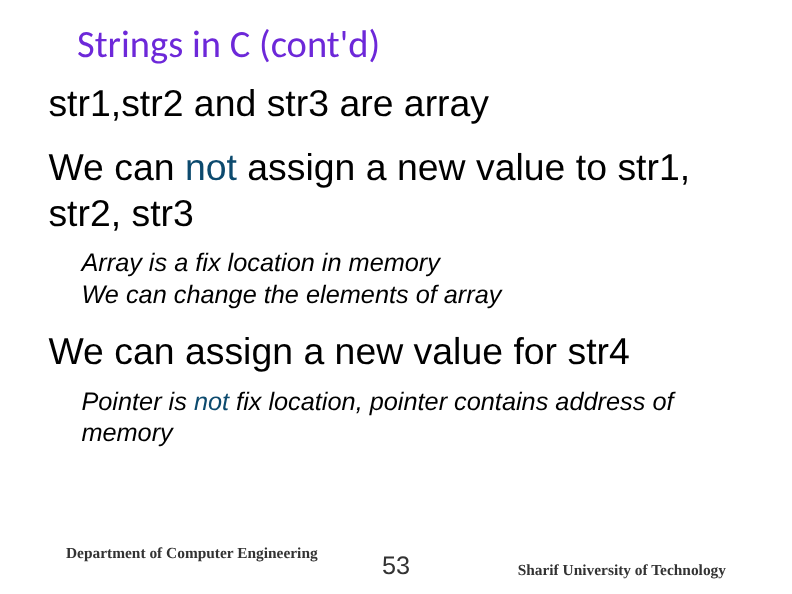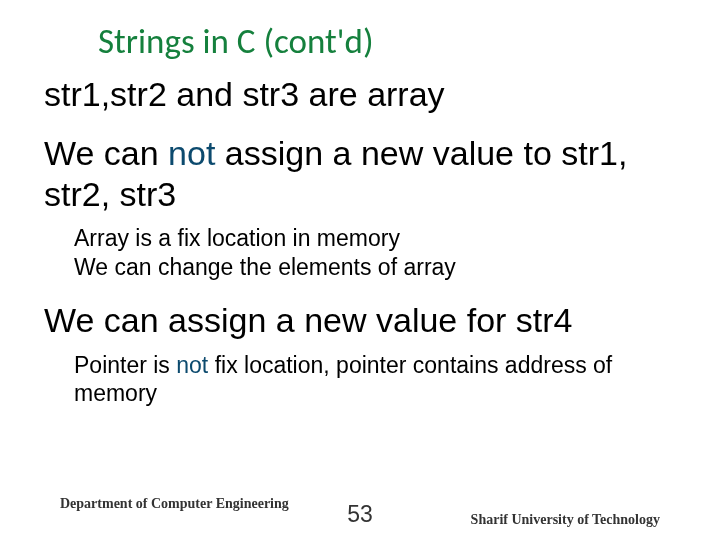--- a/index.html
+++ b/index.html
@@ -5,45 +5,44 @@
   * { margin: 0; padding: 0; box-sizing: border-box; }
   body {
     width: 720px;
     height: 540px;
     background: #fff;
     font-family: Arial, Helvetica, sans-serif;
     position: relative;
     overflow: hidden;
   }
   .title {
-    color: #15803d;
+    color: #6d28d9;
     font-family: 'Calibri', 'Segoe UI', sans-serif;
     font-size: 35px;
     font-weight: 400;
     padding: 20px 0 12px 70px;
-    margin-left: 28px;
   }
   .content {
     padding: 0 28px 0 28px;
   }
   .b1 {
     font-size: 34px;
     color: #000;
     margin-bottom: 10px;
     line-height: 1.2;
     padding-left: 16px;
   }
   .b1.gap-top { margin-top: 18px; }
   .b2 {
     font-size: 23px;
     color: #000;
     line-height: 1.25;
     padding-left: 46px;
   }
-  .b2-group { margin-top: 2px; margin-bottom: 6px; }
+  .b2-group { margin-top: 2px; margin-bottom: 6px; font-style: italic; }
   .red { color: #0c4a6e; }
   .footer {
     position: absolute;
     bottom: 12px;
     left: 0;
     width: 100%;
     font-family: Georgia, 'Times New Roman', serif;
     font-size: 14px;
     font-weight: bold;
     color: #333;

